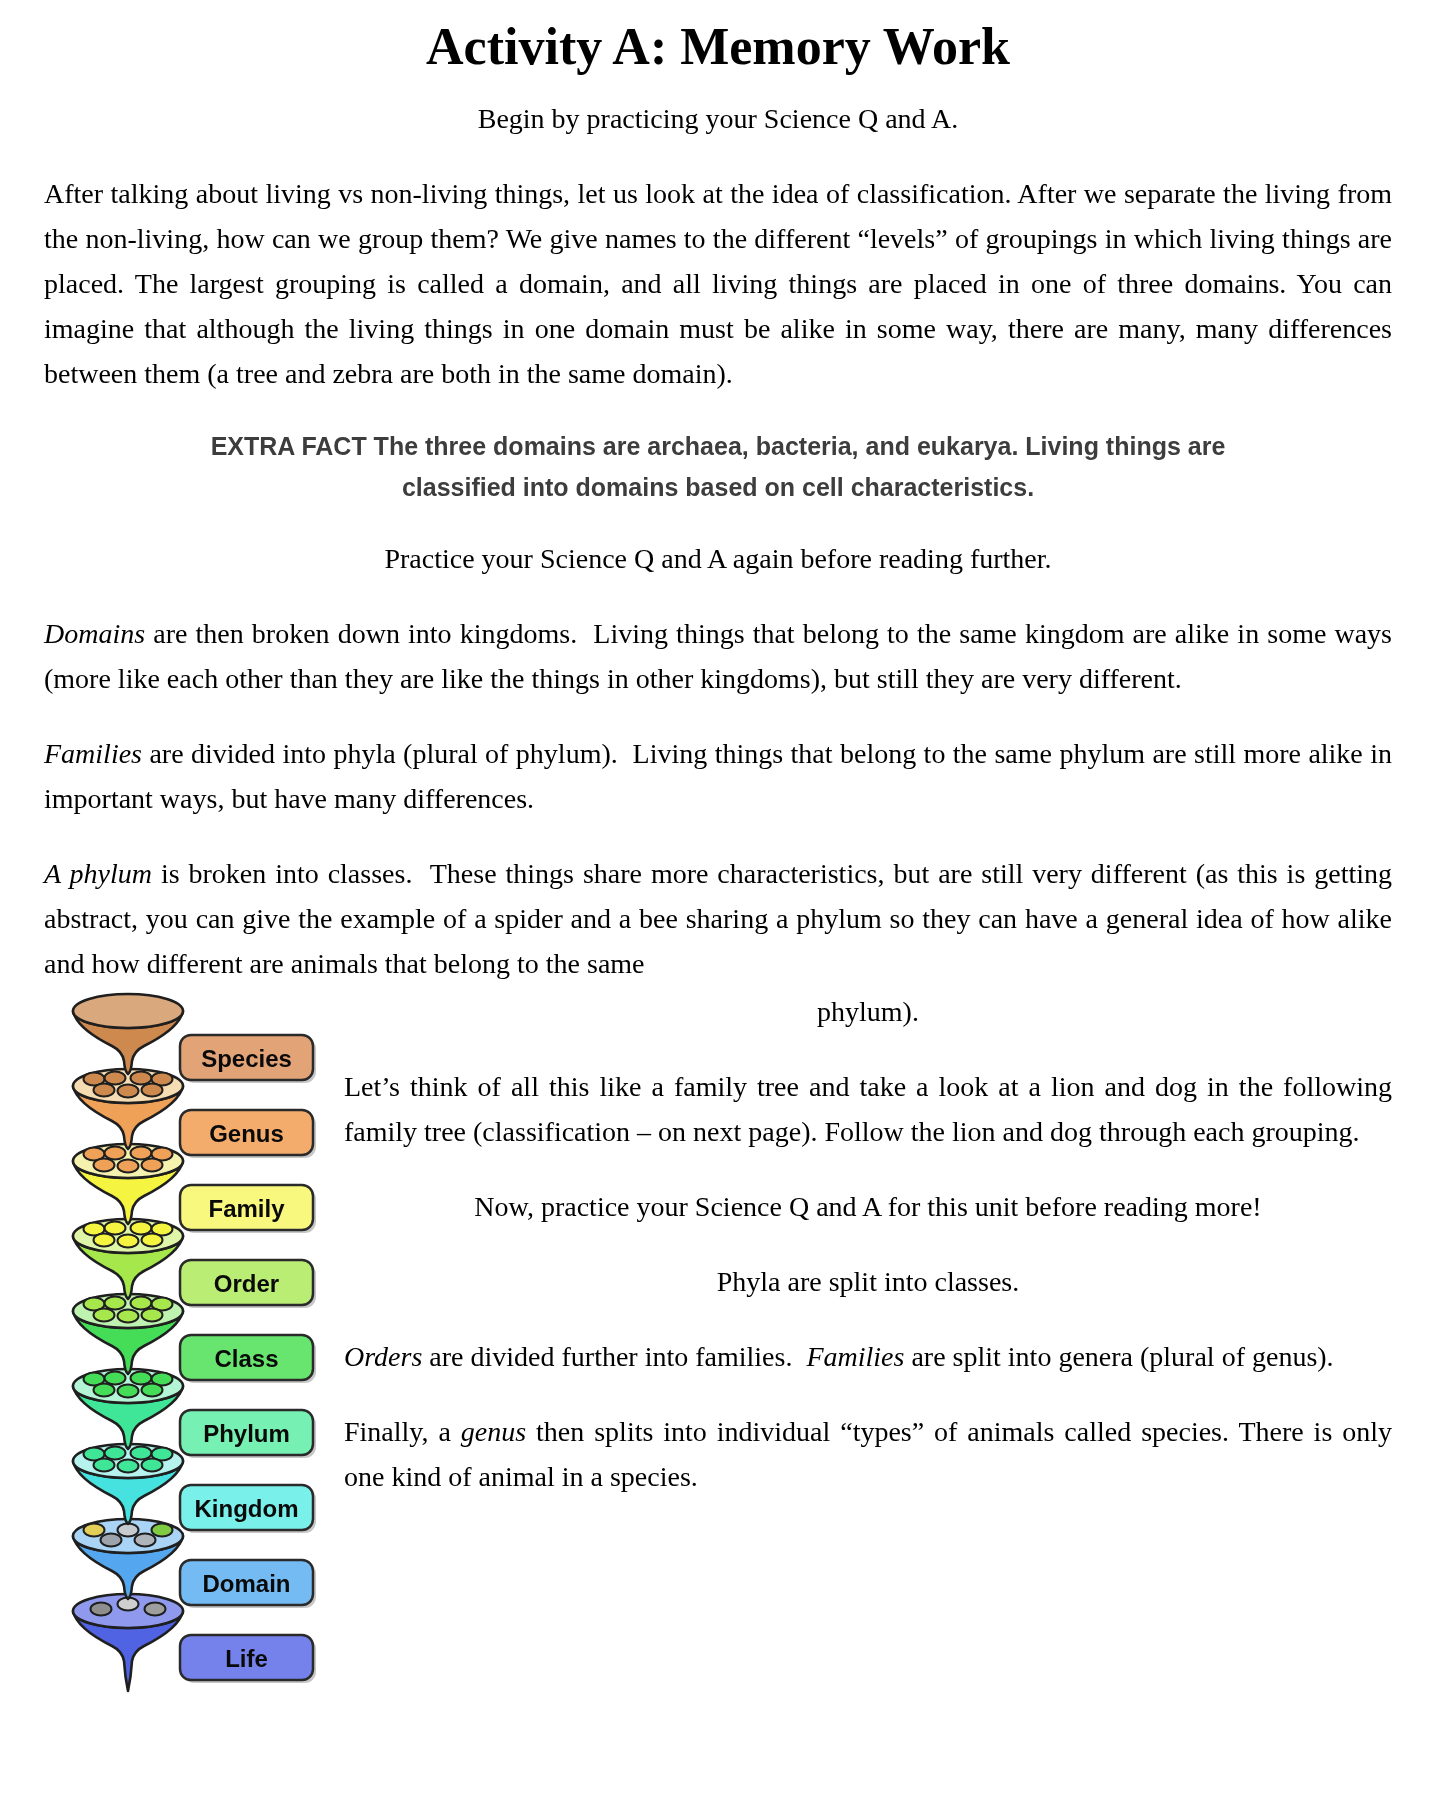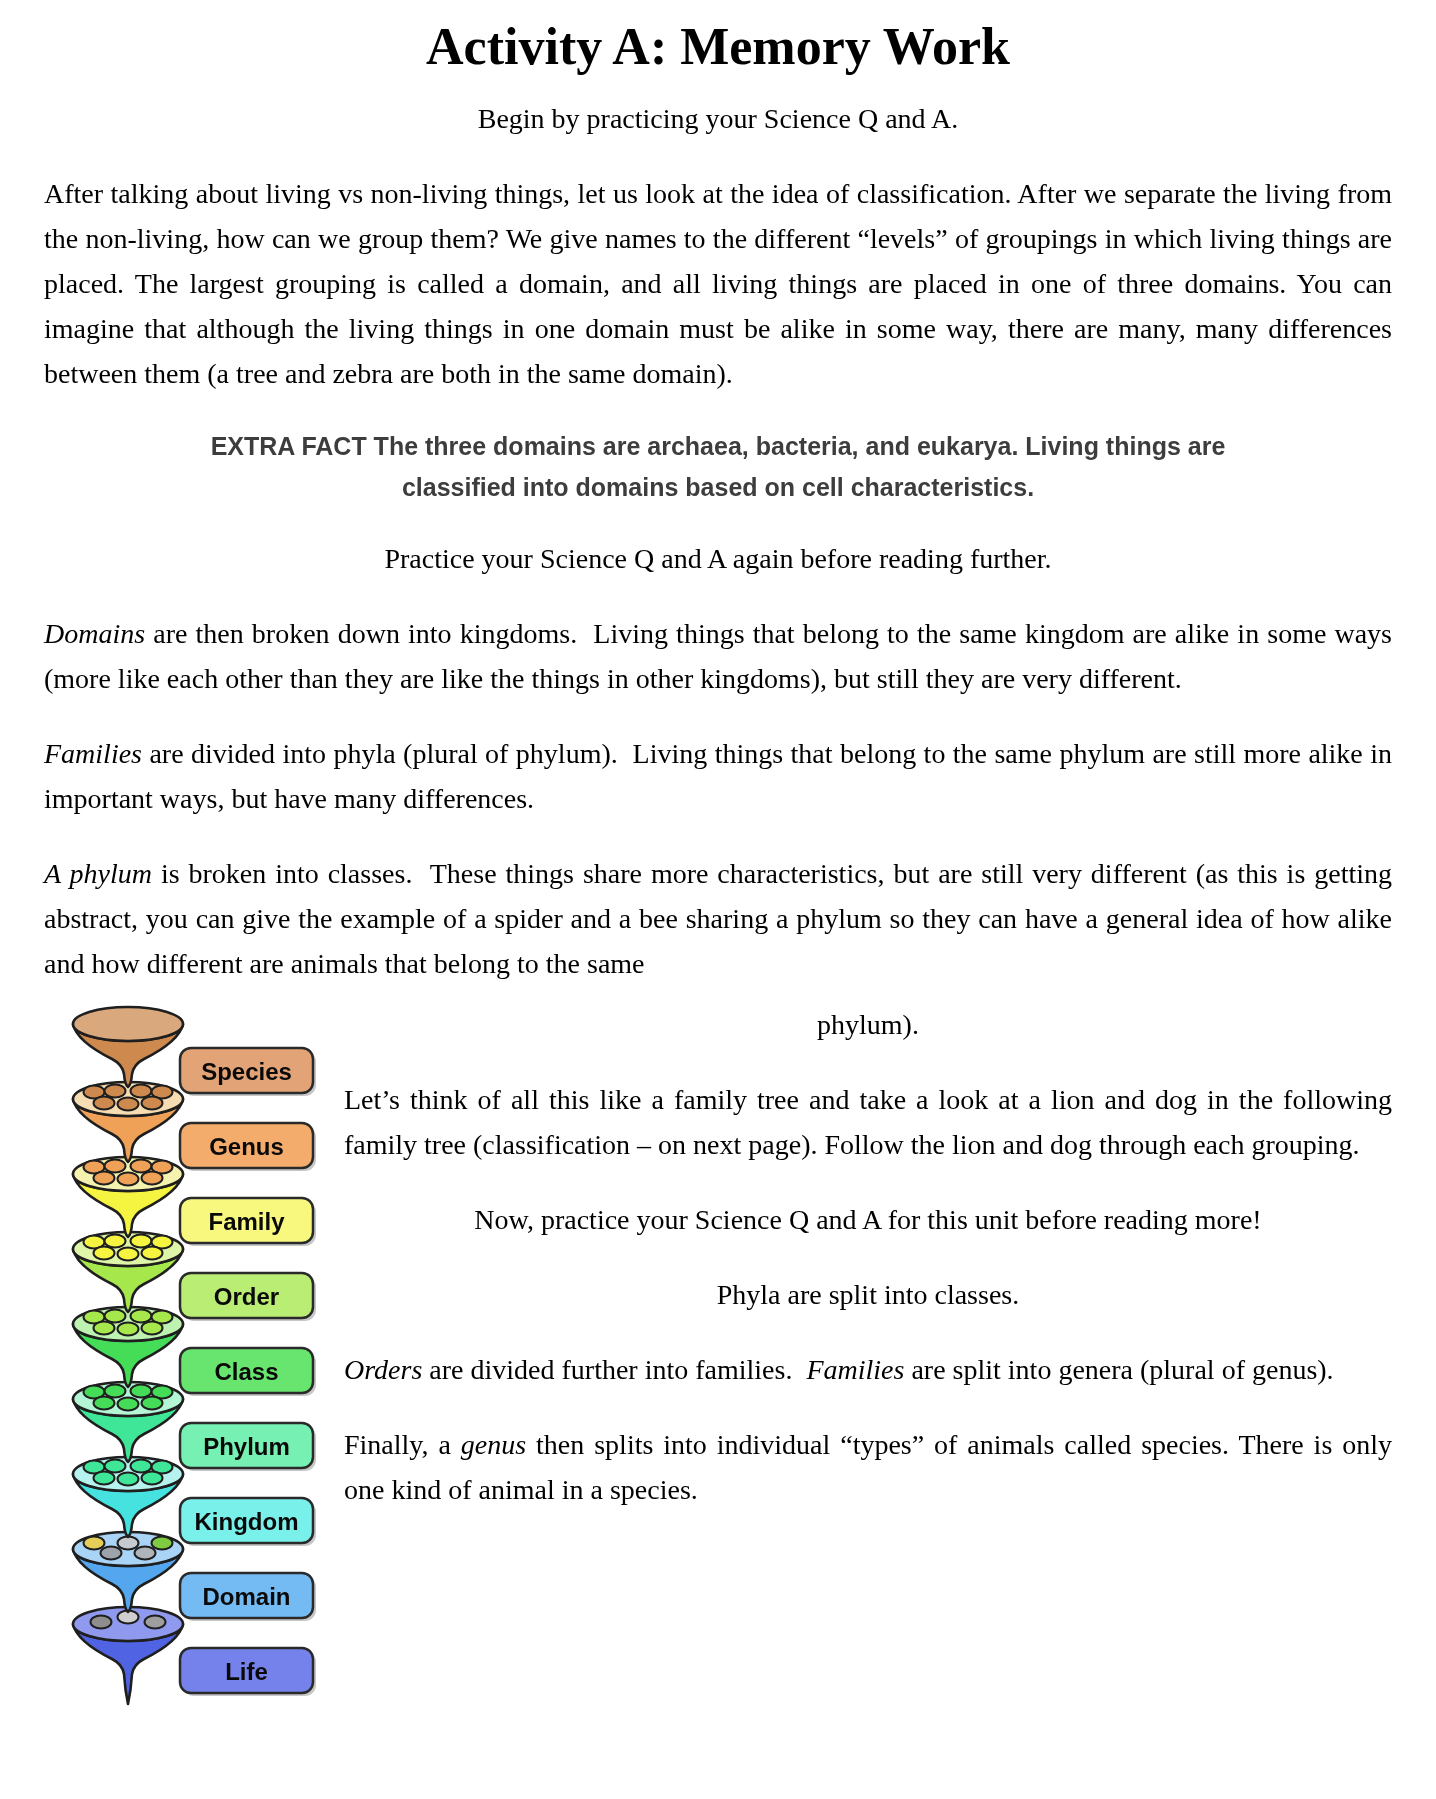--- a/index.html
+++ b/index.html
@@ -10,21 +10,21 @@
     font-family:"Liberation Serif", serif;
     font-size:28px; line-height:45px; color:#000;
   }
   .title {
     font-family:"Liberation Serif", serif;
     font-size:52px; line-height:62px; font-weight:bold;
     text-align:center; margin:0 0 18px 0;
   }
   p.body { margin:0 0 30px 0; text-align:justify; }
   p.body.noj { text-align:center; }
-  p.body.mb0 { margin-bottom:16px; }
+  p.body.mb0 { margin-bottom:3px; }
   p.body i { font-style:italic; }
   .extra-fact {
     font-family:"Liberation Sans", sans-serif;
     font-weight:bold; 
     font-size:25px; line-height:41px; color:#3d3d3d;
     text-align:center; max-width:1100px; margin:0 auto 28px auto;
   }
   .figure-funnels {
     float:left; width:300px; height:714px;
     margin:0; padding:0;

